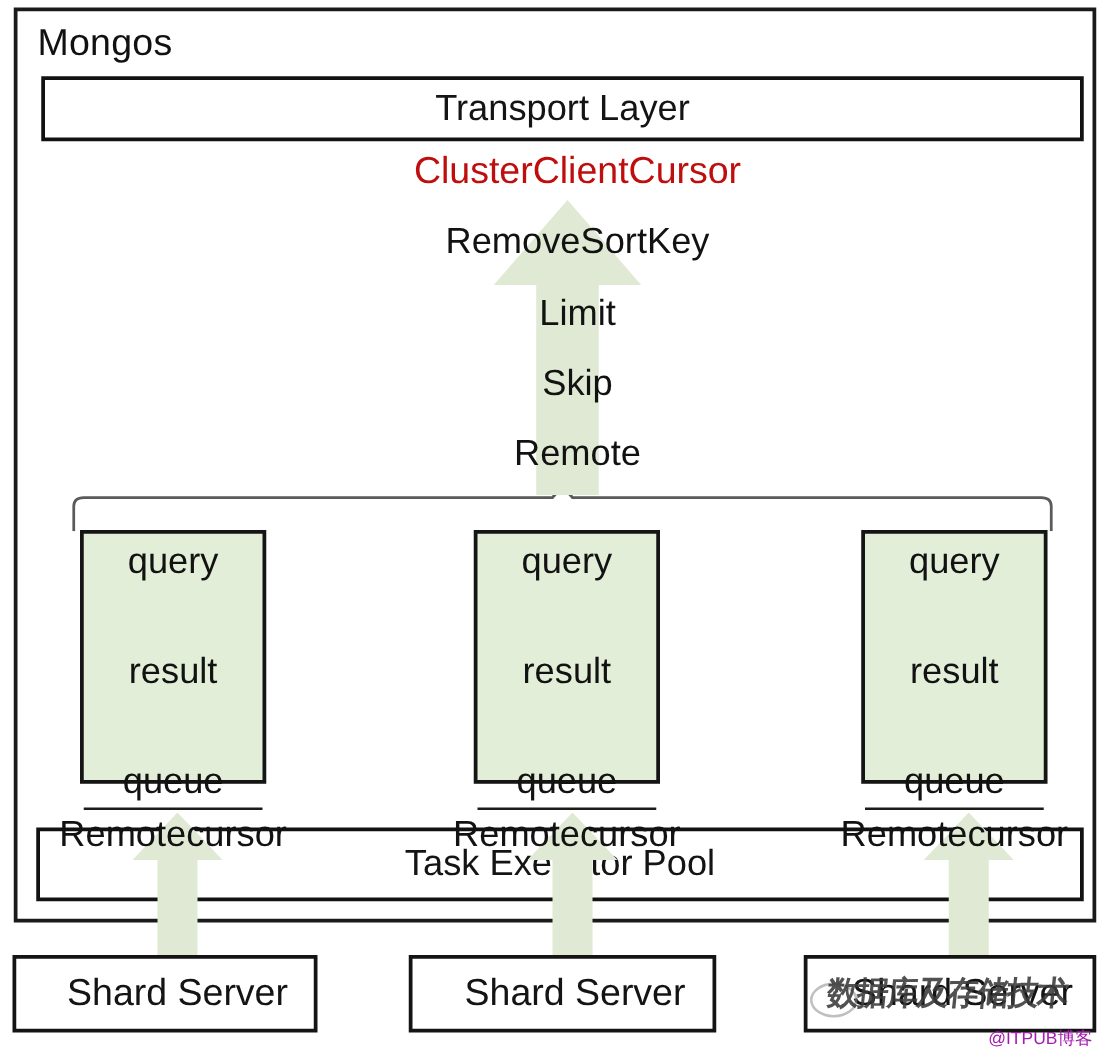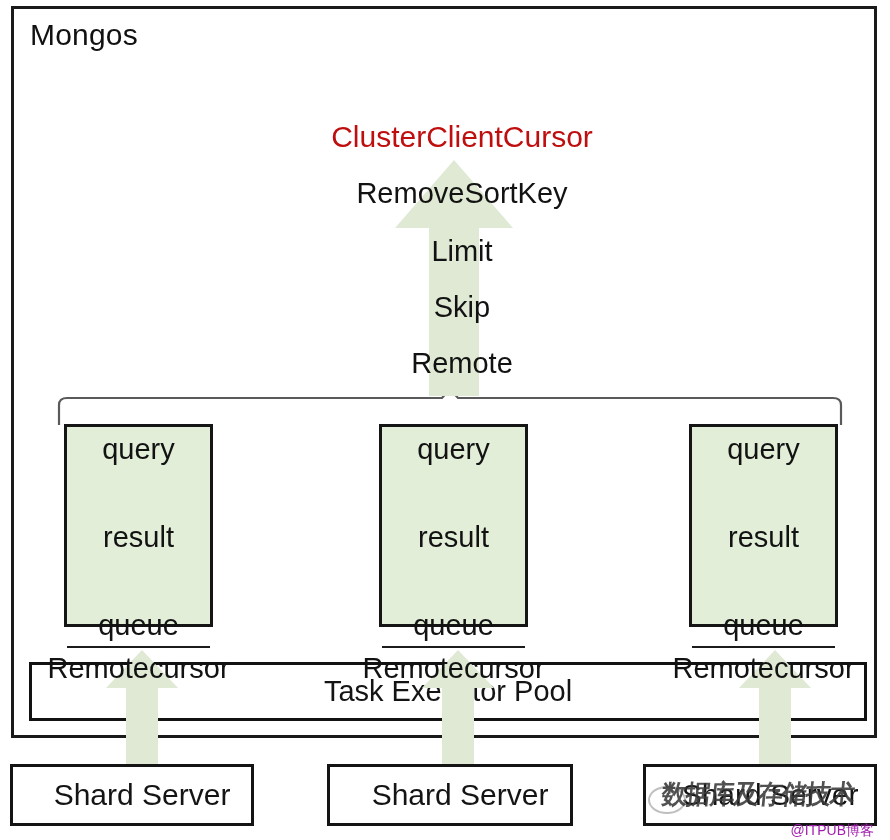--- a/index.html
+++ b/index.html
@@ -222,20 +222,23 @@
   }
 </style>
 </head>
 <body>
 
 <div id="canvas">
 
   <div class="mongos-box"></div>
   <div class="mongos-title">Mongos</div>
 
+  <div class="frame-box transport-layer">
+    <span class="label">Transport Layer</span>
+  </div>
 
   <div class="arrow arrow-center">
     <svg viewBox="0 0 122 240" width="122" height="240" xmlns="http://www.w3.org/2000/svg">
       <polygon points="61,2 120,70 86,70 86,238 36,238 36,70 2,70" fill="#dfe9d3" stroke="none"></polygon>
     </svg>
   </div>
 
   <div class="pipeline-label cursor-name">ClusterClientCursor</div>
   <div class="pipeline-label stage stage-0">RemoveSortKey</div>
   <div class="pipeline-label stage stage-2">Skip</div>

